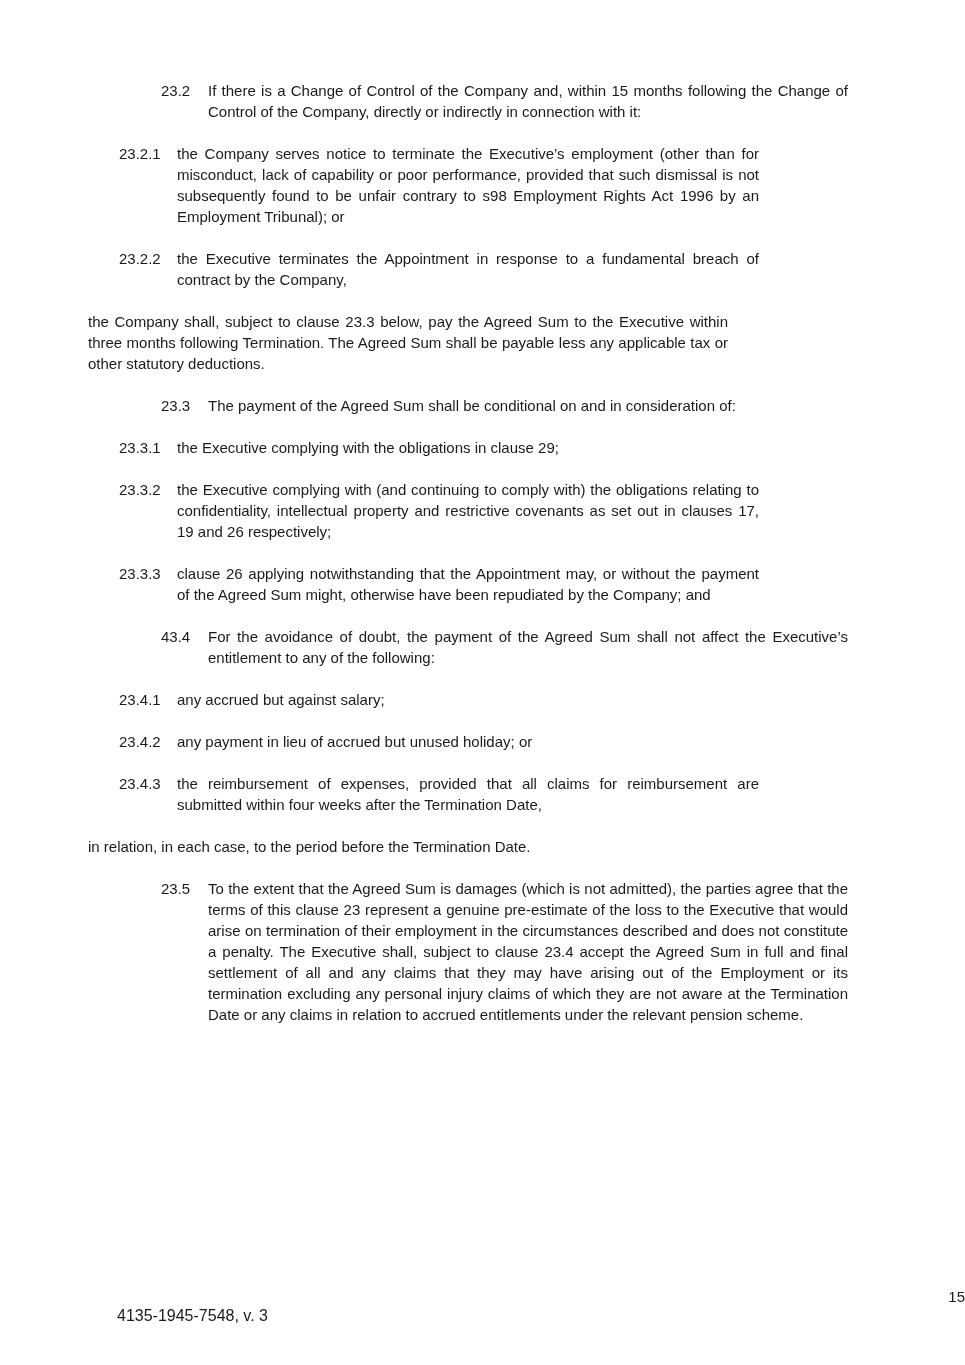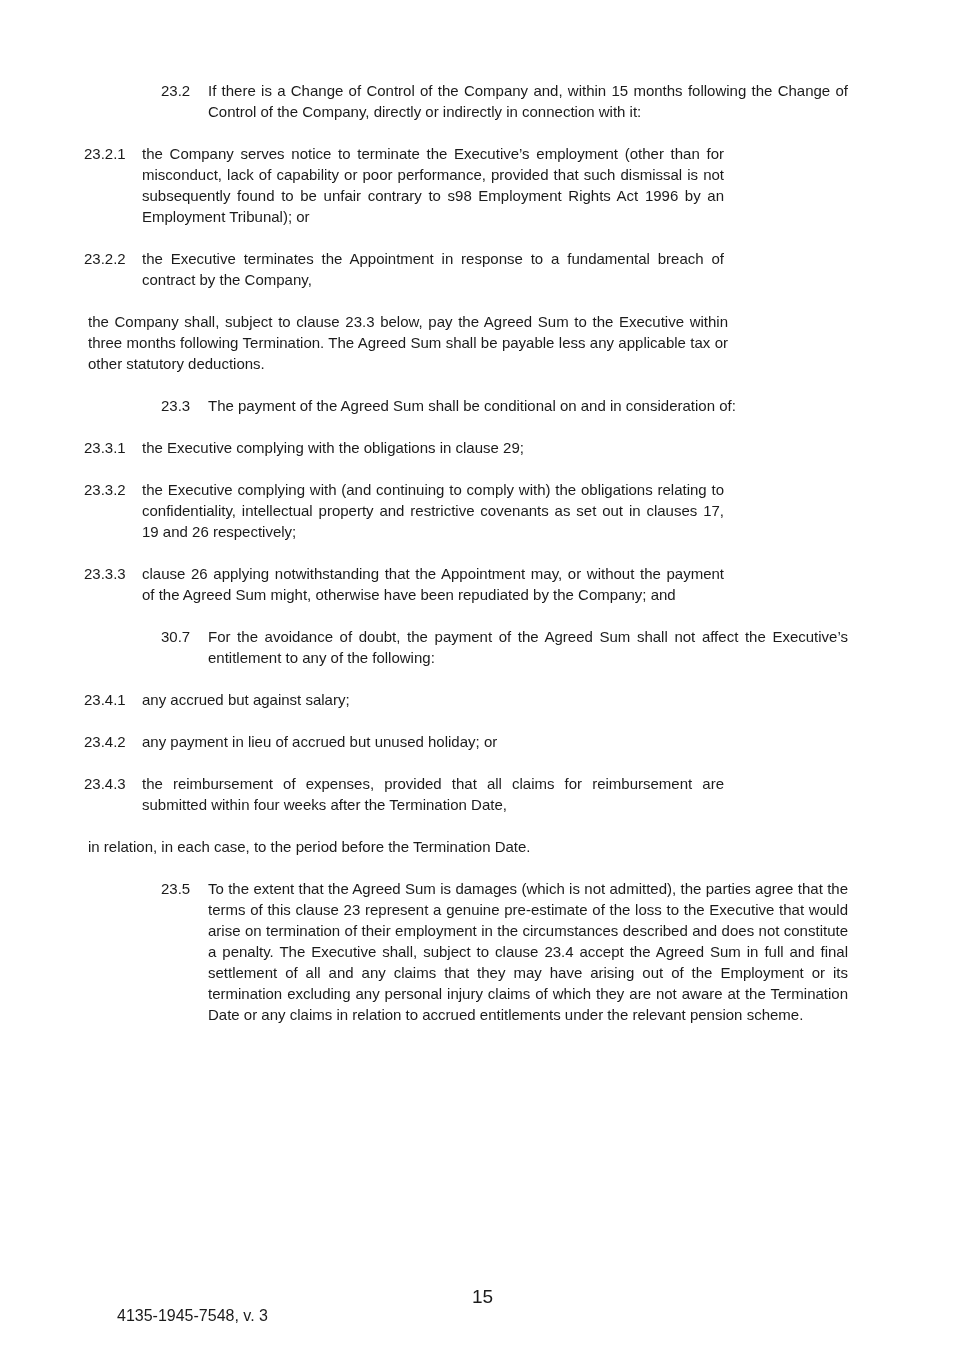--- a/index.html
+++ b/index.html
@@ -32,37 +32,37 @@
     text-align: justify;
   }
   .clause.l1 {
     margin-left: 161px;
     width: 687px;
   }
   .clause.l1 .num {
     width: 47px;
   }
   .clause.l2 {
-    margin-left: 84px;
+    margin-left: 119px;
     width: 640px;
   }
   .clause.l2 .num {
     width: 58px;
   }
   .clause.cont {
     margin-left: 88px;
     width: 640px;
   }
   .footer-page-number {
     position: absolute;
     left: 0;
     right: 0;
     top: 1286px;
-    text-align: center;
-    font-size: 19px;
+    text-align: right;
+    font-size: 15px;
     color: #1b1b1b;
   }
   .footer-reference {
     position: absolute;
     left: 117px;
     top: 1305px;
     font-size: 16px;
     color: #1b1b1b;
   }
 </style>
@@ -105,21 +105,21 @@
     <span class="txt">the Executive complying with (and continuing to comply with) the obligations relating to confidentiality, intellectual property and restrictive covenants as set out in clauses 17, 19 and 26 respectively;</span>
   </div>
 
   <div class="clause l2">
     <span class="num">23.3.3</span>
     <span class="txt">clause 26 applying notwithstanding that the Appointment may, or without the payment of the Agreed Sum might, otherwise have been repudiated by the Company; and</span>
   </div>
 
 
   <div class="clause l1">
-    <span class="num">30.7</span>
+    <span class="num">43.4</span>
     <span class="txt">For the avoidance of doubt, the payment of the Agreed Sum shall not affect the Executive’s entitlement to any of the following:</span>
   </div>
 
   <div class="clause l2">
     <span class="num">23.4.1</span>
     <span class="txt">any accrued but against salary;</span>
   </div>
 
   <div class="clause l2">
     <span class="num">23.4.2</span>

